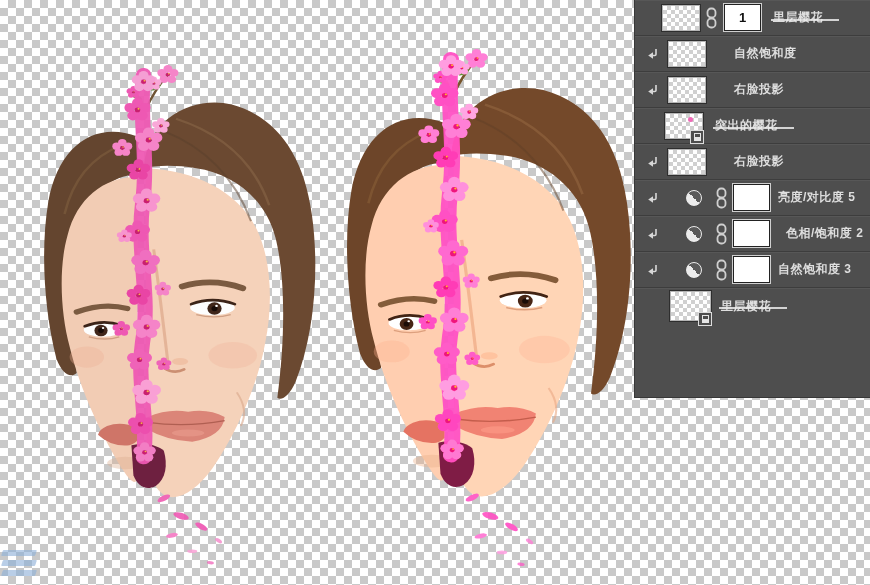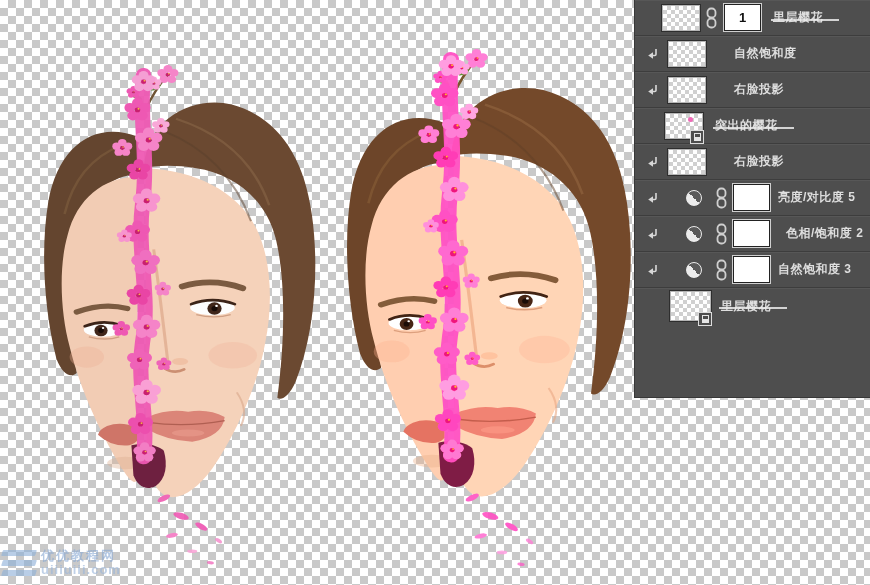--- a/index.html
+++ b/index.html
@@ -150,24 +150,20 @@
     <svg viewBox="0 0 300 580" preserveAspectRatio="none">
         <use href="#faceart"></use>
       </svg>
   </div>
   <div class="watermark">
     <span class="wm-logo">
         <i></i>
         <i></i>
         <i></i>
       </span>
-    <span class="wm-lines">
-      <span class="wm-l1">优优教程网</span>
-      <span class="wm-l2">uiiiuiii.com</span>
-    </span>
   </div>
 </div>
 
 <div class="layers-panel" id="layers-panel">
     <div class="layer-row">
       <span class="thumb" style="margin-left: 27px;"></span>
       <span class="link-icon" style="margin-left: 6px;"><svg width="11" height="22" viewBox="0 0 11 22">
           <rect x="1.5" y="1.5" width="8" height="9" rx="3.5" fill="none" stroke="#cfcfcf" stroke-width="1.8"></rect>
           <rect x="1.5" y="11.5" width="8" height="9" rx="3.5" fill="none" stroke="#cfcfcf" stroke-width="1.8"></rect>
         </svg></span>

